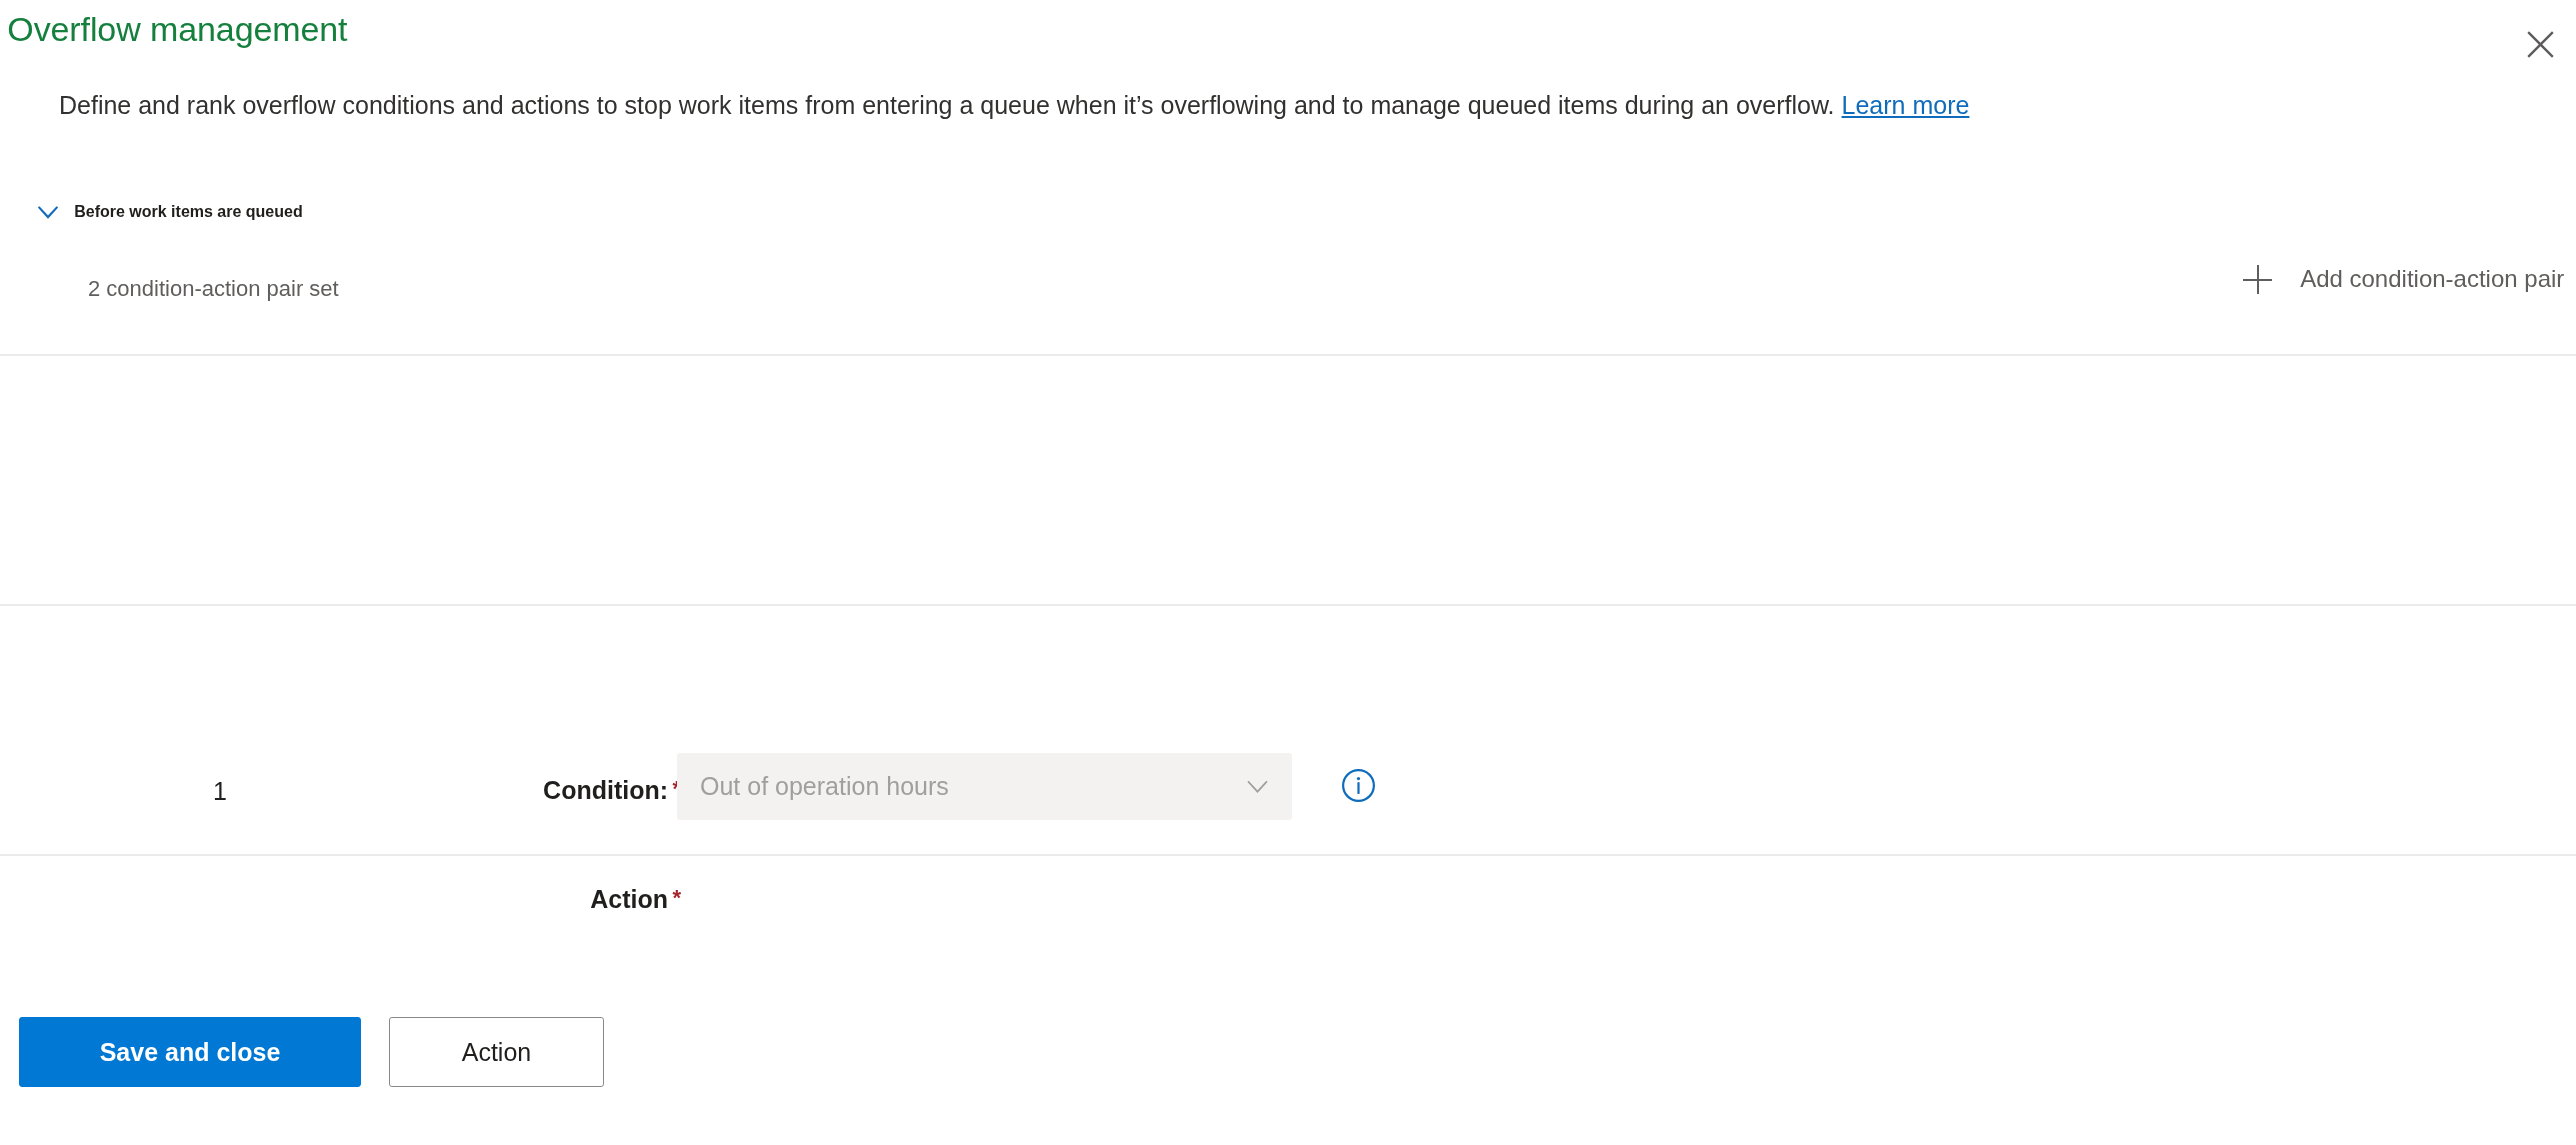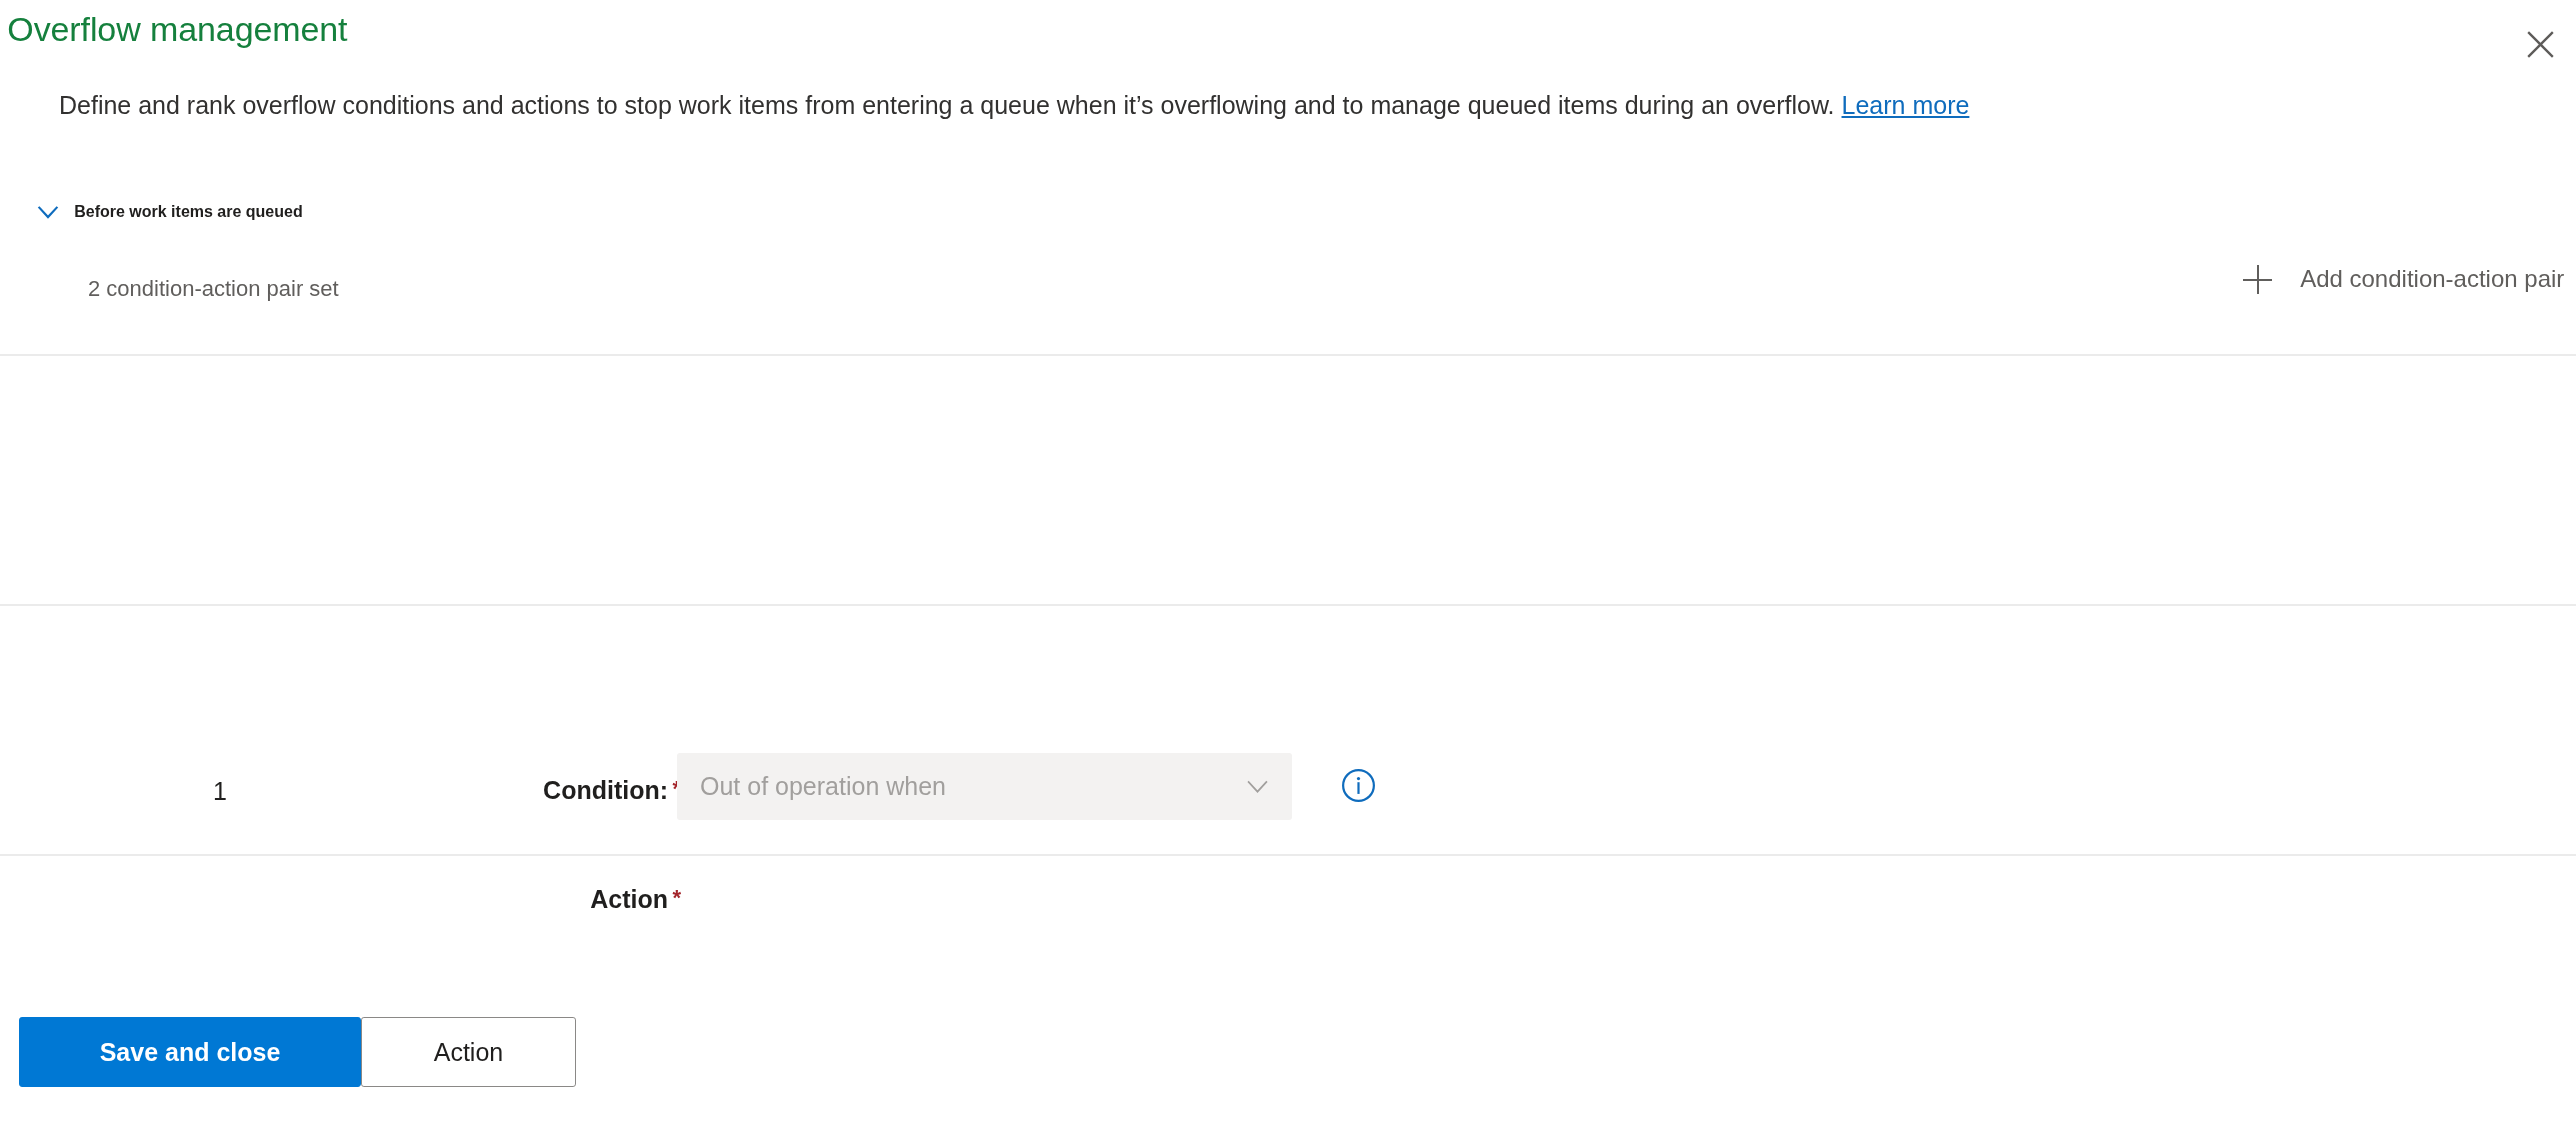--- a/index.html
+++ b/index.html
@@ -236,21 +236,21 @@
   }
 
   
   .footer {
     position: absolute;
     left: 0;
     top: 1017px;
     width: 2576px;
     display: flex;
     align-items: center;
-    gap: 0;
+    gap: 28px;
     padding-left: 19px;
     box-sizing: border-box;
   }
   .btn {
     box-sizing: border-box;
     height: 70px;
     min-width: 146px;
     padding: 0 25px;
     font-size: 25px;
     font-family: inherit;
@@ -312,21 +312,21 @@
 <div class="divider d1"></div>
 <div class="divider d2"></div>
 <div class="divider d3"></div>
 
 <div class="pair-row r1">
   <div class="rank-num">1</div>
 
   <div class="field-label lbl-cond-1"><span>Condition:</span><span class="req-star">*</span></div>
 
   <div class="dropdown disabled dd-cond-1">
-    <span class="dd-value">Out of operation when</span>
+    <span class="dd-value">Out of operation hours</span>
     <span class="dd-chevron">
       <svg width="25" height="25" viewBox="0 0 34 34" aria-hidden="true">
         <polyline points="5,11 17,24 29,11" fill="none" stroke="#a19f9d" stroke-width="2.4" stroke-linecap="square"></polyline>
       </svg>
     </span>
   </div>
 
   <button class="info-icon-btn">
     <span>
       <svg width="41" height="41" viewBox="0 0 56 56" aria-hidden="true">

